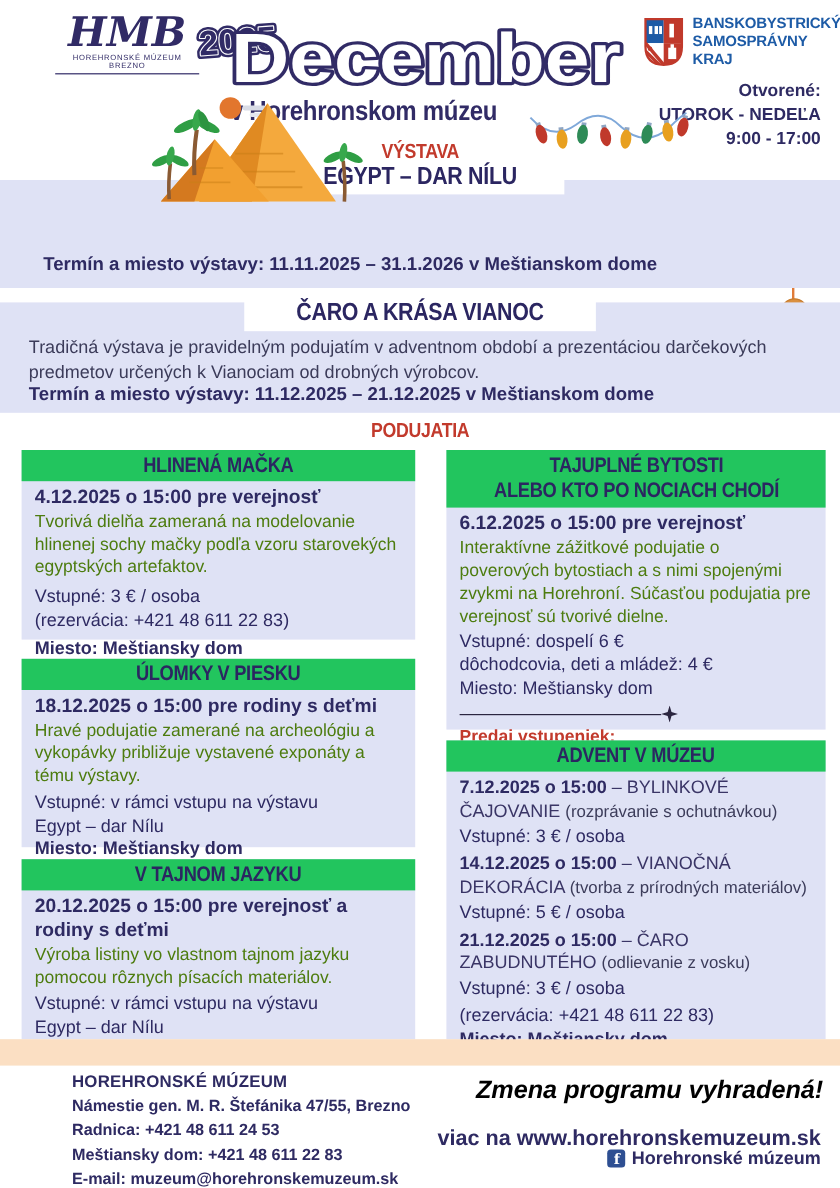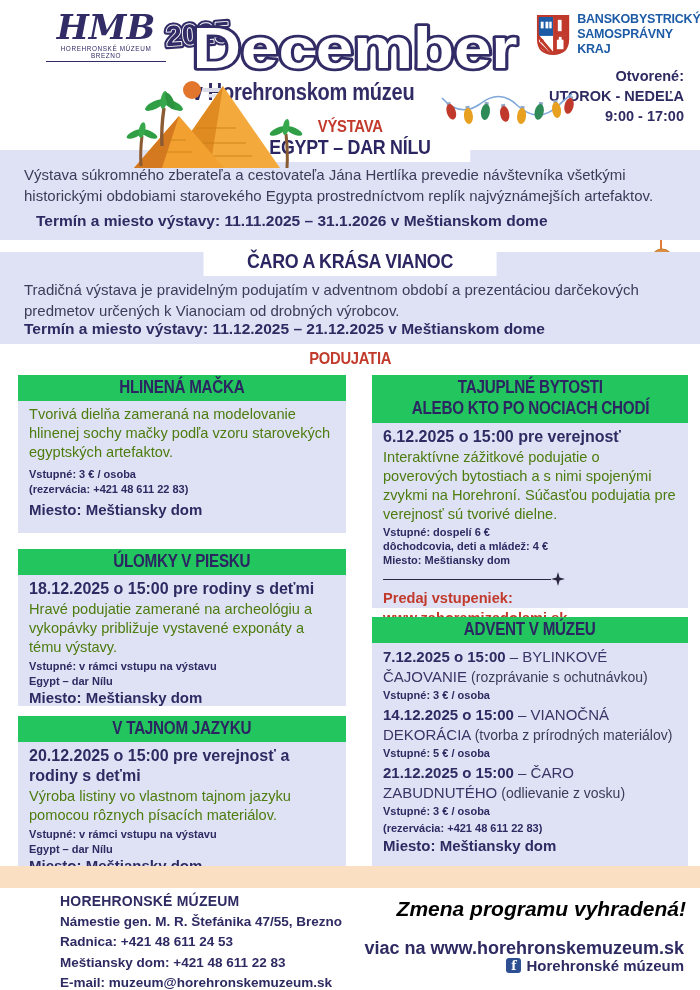--- a/index.html
+++ b/index.html
@@ -24,21 +24,21 @@
   .sec-head{top:0;left:50%;transform:translateX(-50%);background:#fff;padding:1px 28px 3px;white-space:nowrap;
     font-weight:bold;font-size:20.5px;color:#2b2661;z-index:3;}
   .sec-par{font-size:15px;color:#3c3c5a;line-height:1.38;}
   .sec-term{font-size:15.5px;font-weight:bold;color:#2e2a62;}
   
   .event-box{background:#dfe2f5;}
   .event-head{background:#22c55e;text-align:center;padding:2px 0 3px;font-weight:bold;font-size:17.5px;color:#2b2661;line-height:1.22;}
   .event-body{padding:4px 11px 6px;}
   .date-line{font-weight:bold;font-size:16px;color:#2e2a62;line-height:1.25;margin-bottom:1px;}
   .desc{font-size:14.6px;color:#4d7c0f;line-height:1.3;margin-bottom:5px;}
-  .bline{font-weight:bold;font-size:11px;color:#2e2a62;line-height:1.3;}
+  .bline{font-weight:normal;font-size:15px;color:#2e2a62;line-height:1.3;}
   .place{font-weight:bold;font-size:15px;color:#2e2a62;margin-top:5px;}
   .red-line{color:#c23a2c;font-weight:bold;font-size:14.6px;line-height:1.32;}
   .divider{display:flex;align-items:center;margin:5px 0 3px;}
   .divider .rule{flex:0 0 168px;border-top:1.8px solid #2b2640;}
   
   .adv-item{font-size:15px;line-height:1.32;color:#2e2a62;margin-bottom:1px;}
   .adv-date{font-weight:bold;}
   .adv-name{color:#3a3566;}
   .adv-note{color:#3c3c5a;font-size:14px;}
   
@@ -202,41 +202,41 @@
   </svg>
 
   <div class="abs red-label" style="top:117px;">
     <span class="cond">VÝSTAVA</span>
   </div>
 
   <div class="abs lav" style="left:0;top:150px;width:700px;height:90px;">
     <div class="abs sec-head" style="top:-16px;">
       <span class="cond">EGYPT – DAR NÍLU</span>
     </div>
-    <div class="abs sec-par" style="left:24px;top:15px;width:645px;">Výstava súkromného zberateľa a cestovateľa Jána Hertlíka prevedie návštevníka všetkými historickými obdobiami starovekého Egypta prostredníctvom replík najvýznámejších artefaktov.</div>
     <div class="abs sec-term" style="left:36px;top:62px;">Termín a miesto výstavy: 11.11.2025 – 31.1.2026 v Meštianskom dome</div>
   </div>
 
   <div class="abs lav" style="left:0;top:252px;width:700px;height:92px;">
     <div class="abs sec-head" style="top:-4px;">
       <span class="cond">ČARO A KRÁSA VIANOC</span>
     </div>
     <div class="abs sec-par" style="left:24px;top:28px;width:645px;">Tradičná výstava je pravidelným podujatím v adventnom období a prezentáciou darčekových predmetov určených k Vianociam od drobných výrobcov.</div>
     <div class="abs sec-term" style="left:24px;top:68px;">Termín a miesto výstavy: 11.12.2025 – 21.12.2025 v Meštianskom dome</div>
   </div>
 
   <div class="abs red-label" style="top:349px;">
     <span class="cond">PODUJATIA</span>
   </div>
 
   <div class="abs event-box" style="left:18px;top:375px;width:328px;height:158px;">
     <div class="event-head">
       <span class="cond">HLINENÁ MAČKA</span>
     </div>
     <div class="event-body">
+      <div class="date-line">4.12.2025 o 15:00 pre verejnosť</div>
       <div class="desc">Tvorivá dielňa zameraná na modelovanie hlinenej sochy mačky podľa vzoru starovekých egyptských artefaktov.</div>
       <div class="bline">Vstupné: 3 € / osoba</div>
       <div class="bline">(rezervácia: +421 48 611 22 83)</div>
       <div class="place">Miesto: Meštiansky dom</div>
     </div>
   </div>
 
   <div class="abs event-box" style="left:18px;top:549px;width:328px;height:157px;">
     <div class="event-head">
       <span class="cond">ÚLOMKY V PIESKU</span>

